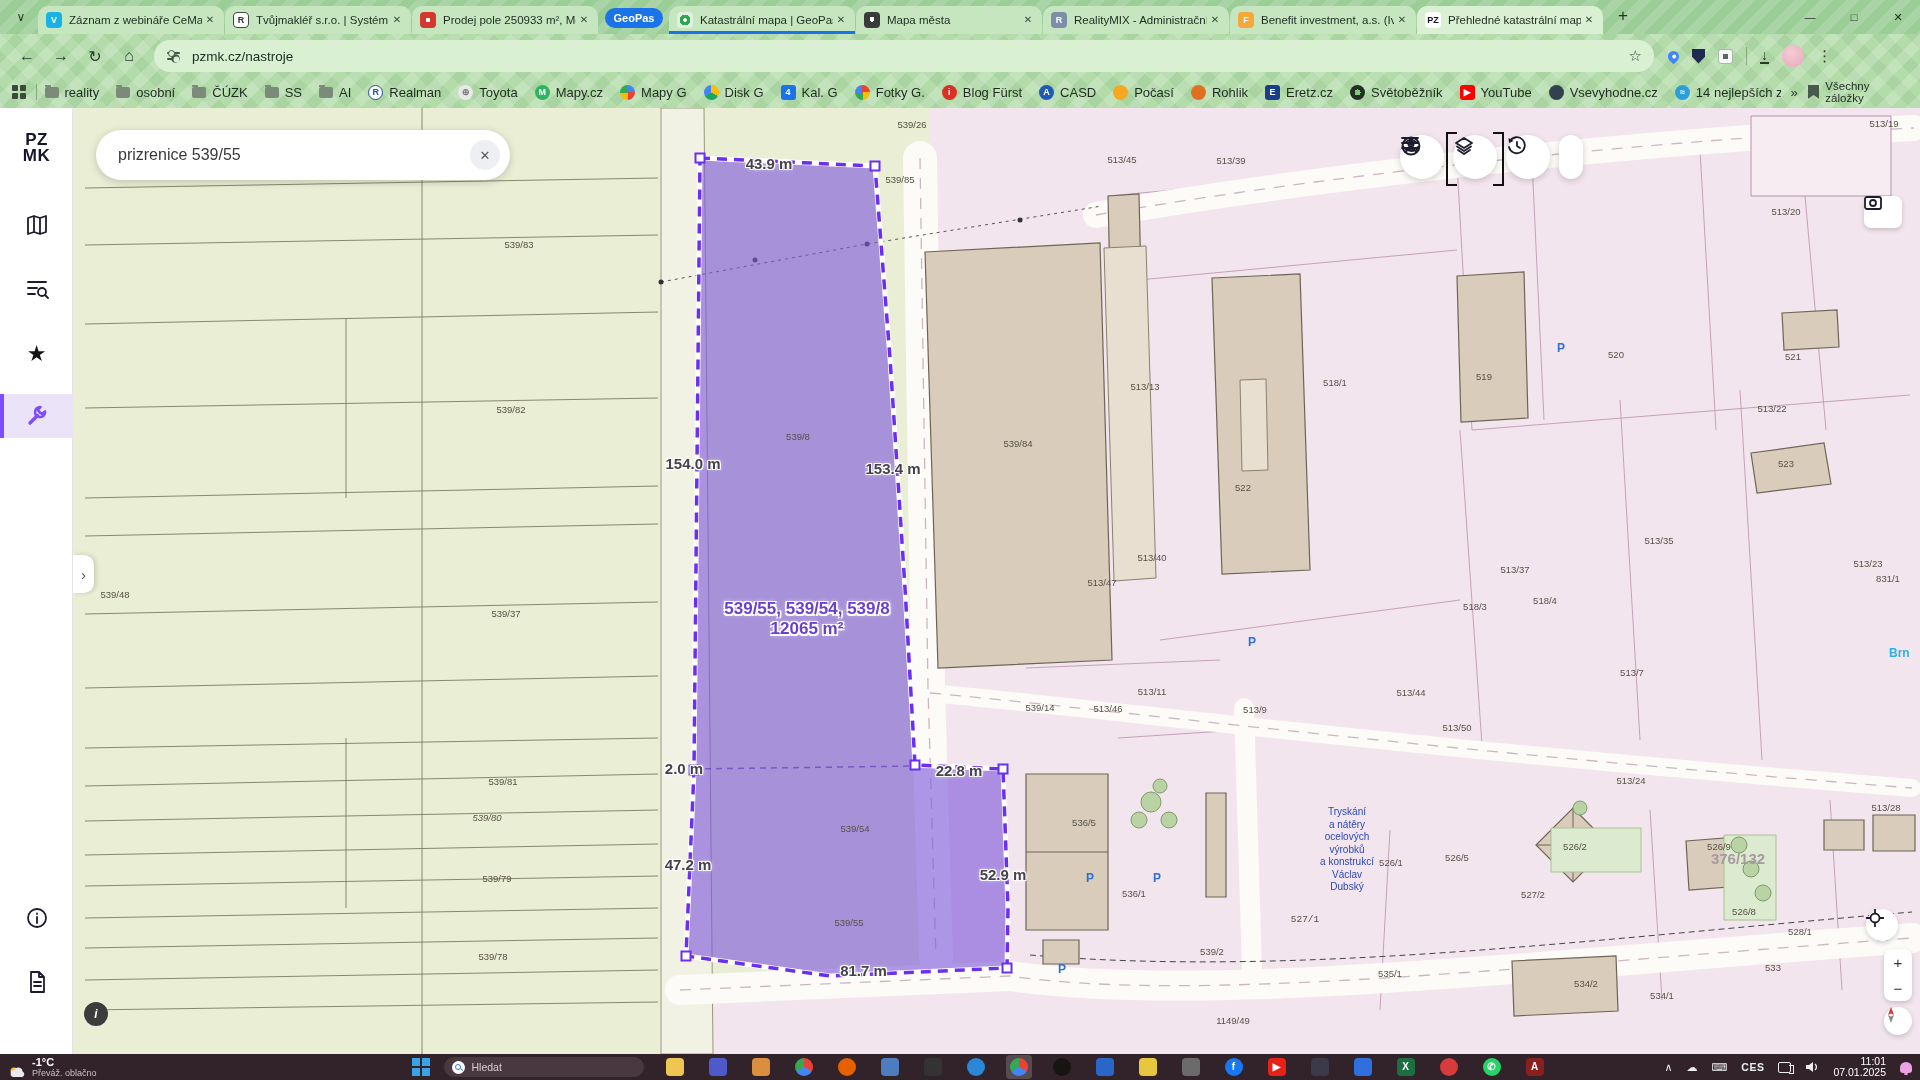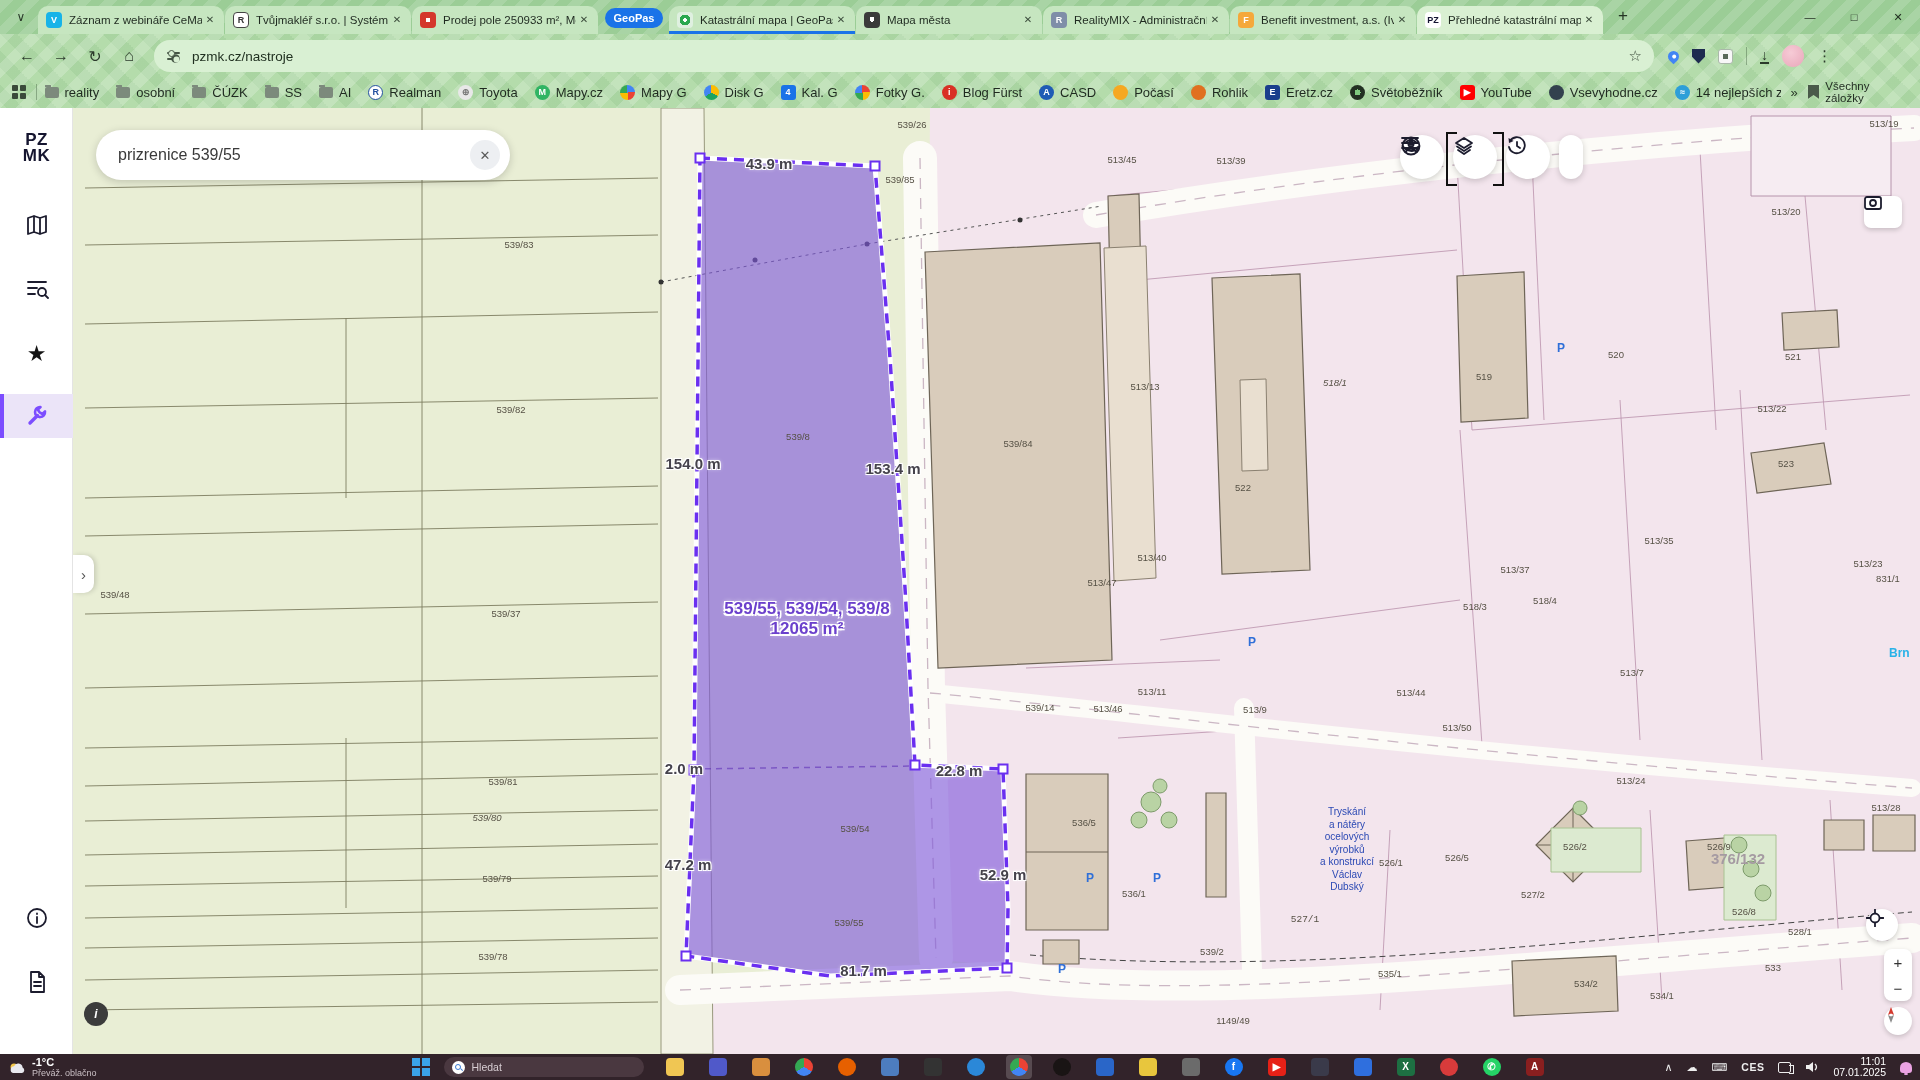--- a/index.html
+++ b/index.html
@@ -144,21 +144,21 @@
     box-shadow:0 2px 5px rgba(0,0,0,.18); display:flex; align-items:center; justify-content:center; z-index:4; }
   .zoom-pill { position:absolute; left:1884px; top:841px; width:28px; height:52px; background:#fff; border-radius:8px;
     box-shadow:0 2px 5px rgba(0,0,0,.18); display:flex; flex-direction:column; z-index:4; }
   .zoom-pill div { flex:1; display:flex; align-items:center; justify-content:center; font-size:15px; color:#333; }
   .compass-btn { position:absolute; left:1884px; top:899px; width:28px; height:28px; border-radius:50%; background:#fff;
     box-shadow:0 2px 5px rgba(0,0,0,.18); display:flex; align-items:center; justify-content:center; z-index:4; }
 
   
   .taskbar { position:absolute; left:0; top:1054px; width:1920px; height:26px; background:#32232a;
     display:flex; align-items:center; color:#eee; }
-  .weather { display:flex; align-items:center; gap:6px; padding-left:8px; width:130px; }
+  .weather { display:flex; align-items:flex-end; gap:6px; padding-left:8px; width:130px; }
   .weather .t { font-size:11px; font-weight:bold; color:#fff; line-height:11px; }
   .weather .d { font-size:9px; color:#c9bfc4; line-height:10px; }
   .start-btn { display:grid; grid-template-columns:8px 8px; gap:1.5px; margin-left:282px; }
   .start-btn i { height:8px; background:#3aa3e8; }
   .tb-search { width:200px; height:20px; background:#4a3840; border-radius:10px; margin-left:14px;
     display:flex; align-items:center; padding:0 8px; gap:7px; }
   .tb-search .mag { width:13px; height:13px; border-radius:50%; background:#fff; position:relative; }
   .tb-search .mag::before { content:""; position:absolute; left:3px; top:3px; width:4px; height:4px; border:1.4px solid #3a7bd5; border-radius:50%; }
   .tb-search .mag::after { content:""; position:absolute; left:8.5px; top:8.5px; width:3px; height:1.4px; background:#3a7bd5; transform:rotate(45deg); }
   .tb-search .lbl { font-size:10.5px; color:#d8ced3; }
@@ -577,21 +577,21 @@
           <div class="map-label" style="left: 849px; top: 814px;"><span>539/55</span></div>
           <div class="map-label" style="left: 1122px; top: 51px;"><span>513/45</span></div>
           <div class="map-label" style="left: 1231px; top: 52px;"><span>513/39</span></div>
           <div class="map-label" style="left: 1884px; top: 15px;"><span>513/19</span></div>
           <div class="map-label" style="left: 1786px; top: 103px;"><span>513/20</span></div>
           <div class="map-label" style="left: 1616px; top: 246px;"><span>520</span></div>
           <div class="map-label" style="left: 1793px; top: 248px;"><span>521</span></div>
           <div class="map-label" style="left: 1484px; top: 268px;"><span>519</span></div>
           <div class="map-label" style="left: 1772px; top: 300px;"><span>513/22</span></div>
           <div class="map-label" style="left: 1145px; top: 278px;"><span>513/13</span></div>
-          <div class="map-label" style="left: 1335px; top: 274px; font-style: italic;"><span>518/1</span></div>
+          <div class="map-label" style="left: 1335px; top: 274px;"><span>518/1</span></div>
           <div class="map-label" style="left: 1243px; top: 379px;"><span>522</span></div>
           <div class="map-label" style="left: 1786px; top: 355px;"><span>523</span></div>
           <div class="map-label" style="left: 1018px; top: 335px;"><span>539/84</span></div>
           <div class="map-label" style="left: 1102px; top: 474px;"><span>513/47</span></div>
           <div class="map-label" style="left: 1152px; top: 449px;"><span>513/40</span></div>
           <div class="map-label" style="left: 1515px; top: 461px;"><span>513/37</span></div>
           <div class="map-label" style="left: 1659px; top: 432px;"><span>513/35</span></div>
           <div class="map-label" style="left: 1868px; top: 455px;"><span>513/23</span></div>
           <div class="map-label" style="left: 1888px; top: 470px;"><span>831/1</span></div>
           <div class="map-label" style="left: 1475px; top: 498px;"><span>518/3</span></div>

